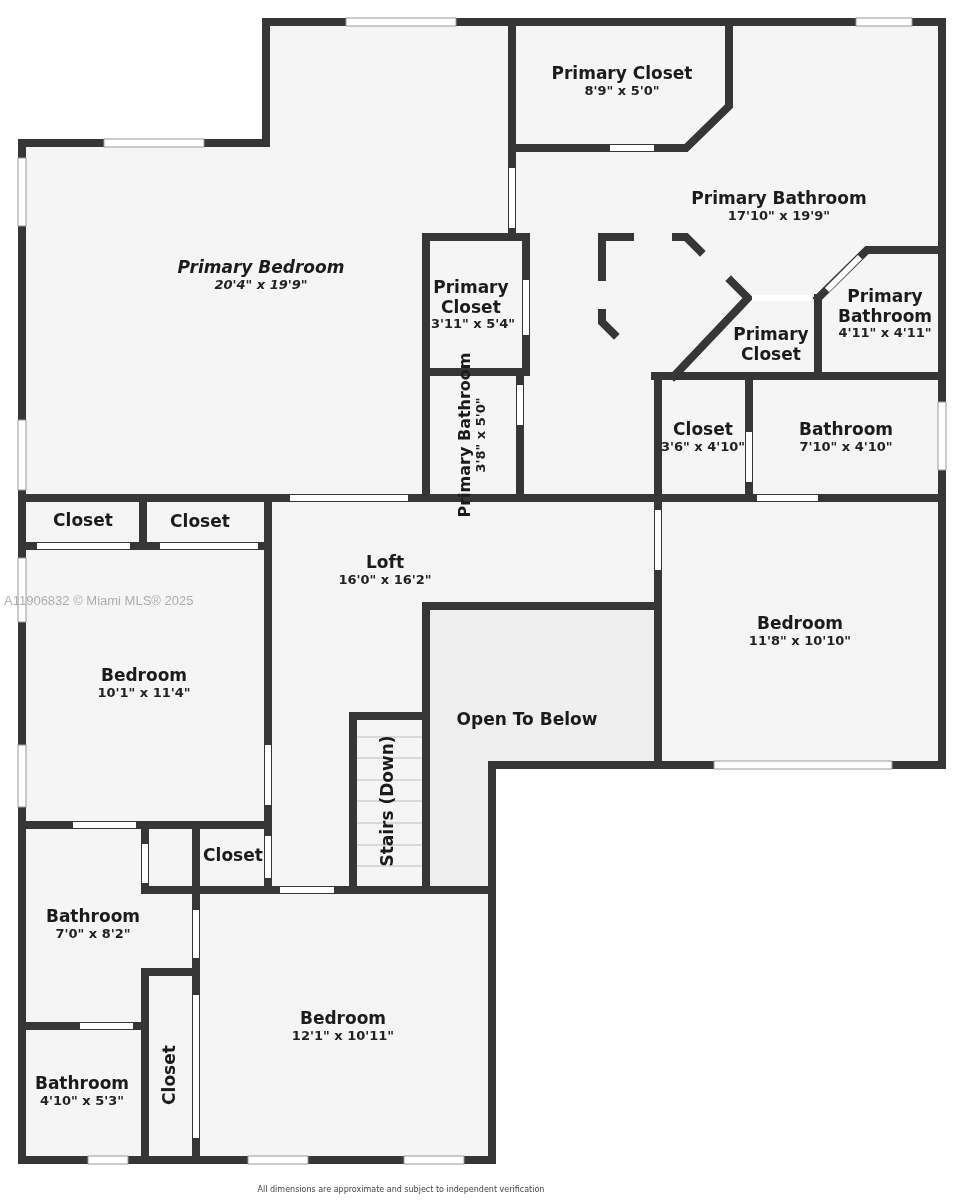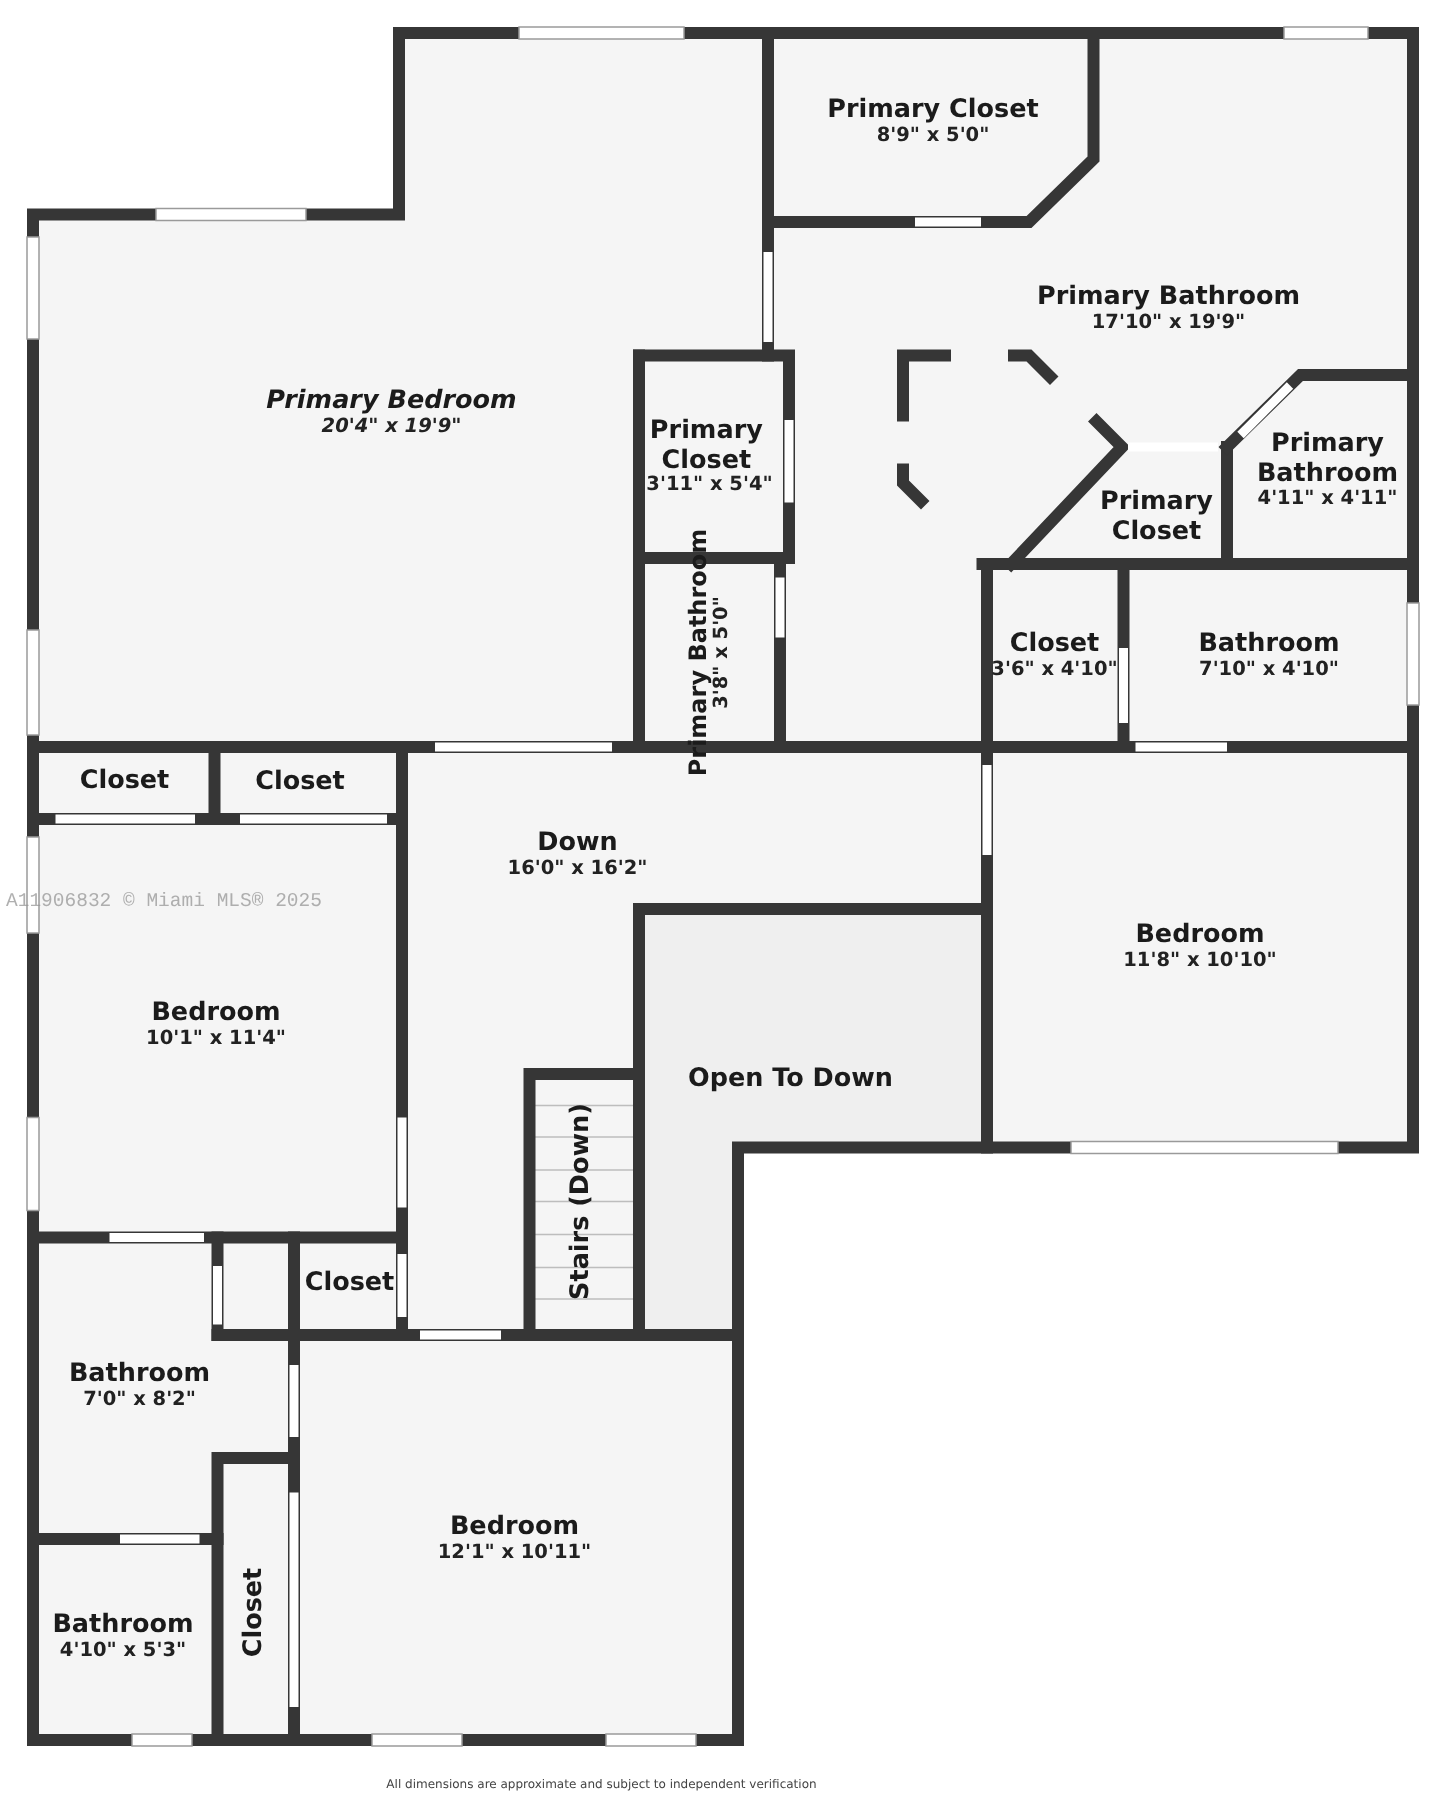--- a/index.html
+++ b/index.html
@@ -8,21 +8,21 @@
   .room { fill: #f5f5f5; }
   .open { fill: #efefef; }
   .wall { stroke: #363636; stroke-width: 8; stroke-linecap: square; fill: none; }
   .door { stroke: #ffffff; stroke-width: 6; }
   .win { fill: #ffffff; stroke: #9a9a9a; stroke-width: 1; }
   .stair { stroke: #bdbdbd; stroke-width: 1; }
   .lbl { position: absolute; text-align: center; color: #1b1b1b; transform: translate(-50%, -50%); white-space: nowrap; line-height: 1.15; }
   .lbl .n { font-weight: bold; font-size: 17px; display: block; }
   .lbl .d { font-size: 13px; font-weight: bold; display: block; color: #222; }
   .rot { transform: translate(-50%, -50%) rotate(-90deg); }
-  .watermark { position: absolute; left: 4px; top: 593px; font-family: Liberation Mono, monospace; font-size: 13px; color: rgba(150,150,150,0.75); }
+  .watermark { position: absolute; left: 4px; top: 593px; font-family: Liberation Sans, sans-serif; font-size: 13px; color: rgba(150,150,150,0.75); }
   .footer { position: absolute; left: 0; width: 802px; top: 1185px; text-align: center; font-size: 8px; color: #444; }
 </style>
 </head>
 <body>
 
 <svg id="plan" viewBox="0 0 966 1200" xmlns="http://www.w3.org/2000/svg">
 
   <g>
     <polygon class="room" points="22,143 266,143 266,22 942,22 942,765 492,765 492,1160 22,1160"></polygon>
     <polygon class="open" points="428,606 656,606 656,765 492,765 492,890 428,890"></polygon>
@@ -153,33 +153,33 @@
   <span class="n">Bathroom</span>
   <span class="d">7'10" x 4'10"</span>
 </div>
 <div class="lbl" style="left:83px; top:521px;">
   <span class="n">Closet</span>
 </div>
 <div class="lbl" style="left:200px; top:522px;">
   <span class="n">Closet</span>
 </div>
 <div class="lbl" style="left:385px; top:570px;">
-  <span class="n">Down</span>
+  <span class="n">Loft</span>
   <span class="d">16'0" x 16'2"</span>
 </div>
 <div class="lbl" style="left:800px; top:631px;">
   <span class="n">Bedroom</span>
   <span class="d">11'8" x 10'10"</span>
 </div>
 <div class="lbl" style="left:144px; top:683px;">
   <span class="n">Bedroom</span>
   <span class="d">10'1" x 11'4"</span>
 </div>
 <div class="lbl" style="left:527px; top:720px;">
-  <span class="n">Open To Down</span>
+  <span class="n">Open To Below</span>
 </div>
 <div class="lbl rot" style="left:388px; top:801px;">
   <span class="n">Stairs (Down)</span>
 </div>
 <div class="lbl" style="left:233px; top:856px;">
   <span class="n">Closet</span>
 </div>
 <div class="lbl" style="left:93px; top:924px;">
   <span class="n">Bathroom</span>
   <span class="d">7'0" x 8'2"</span>

